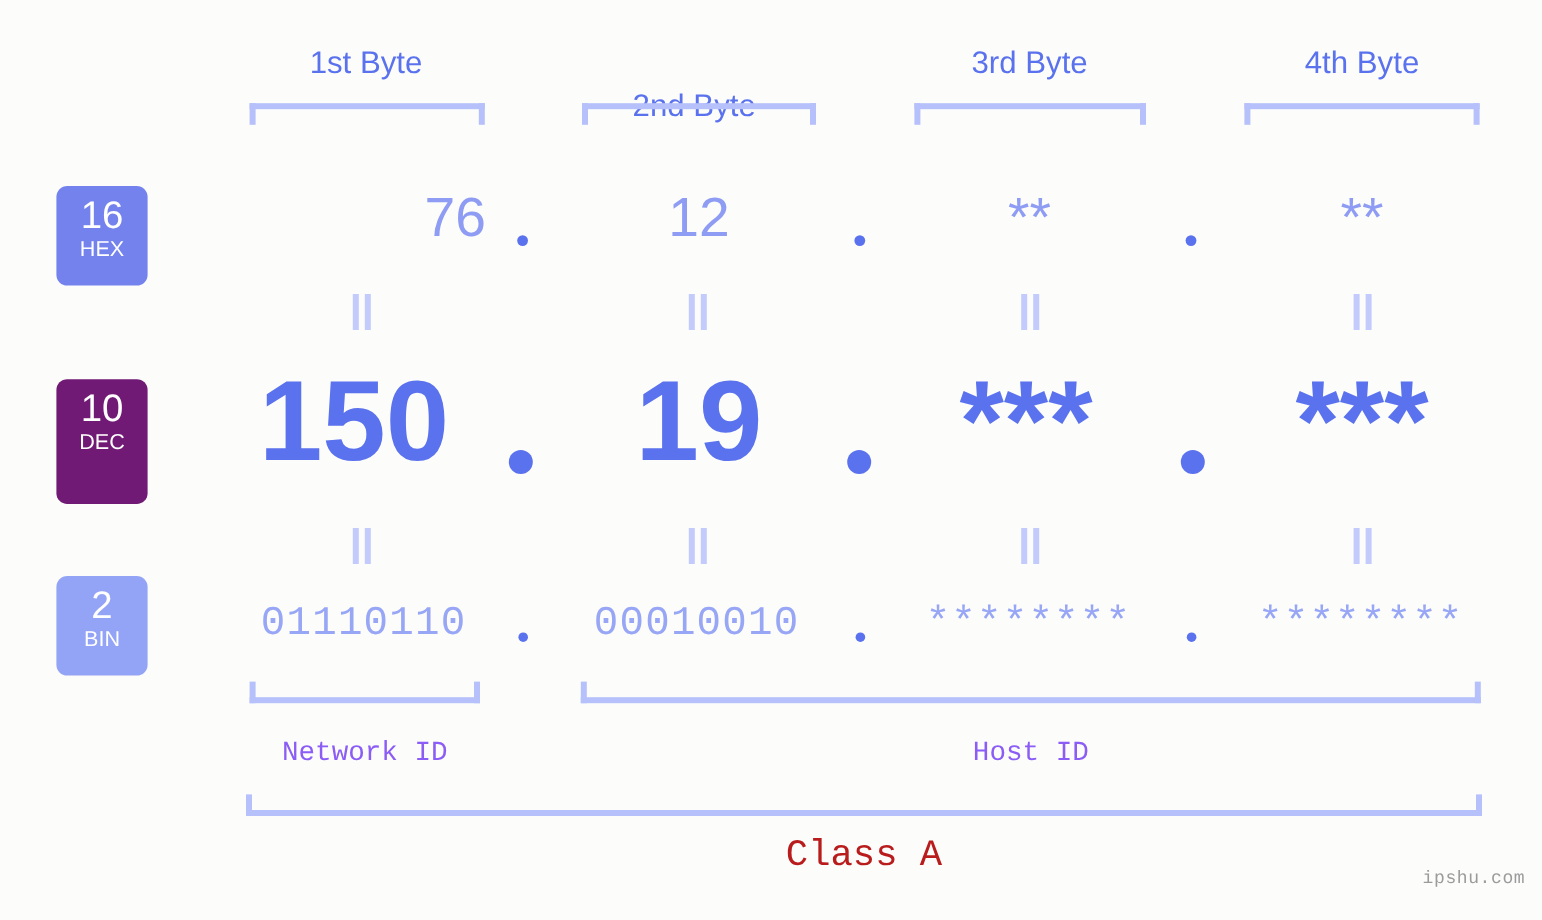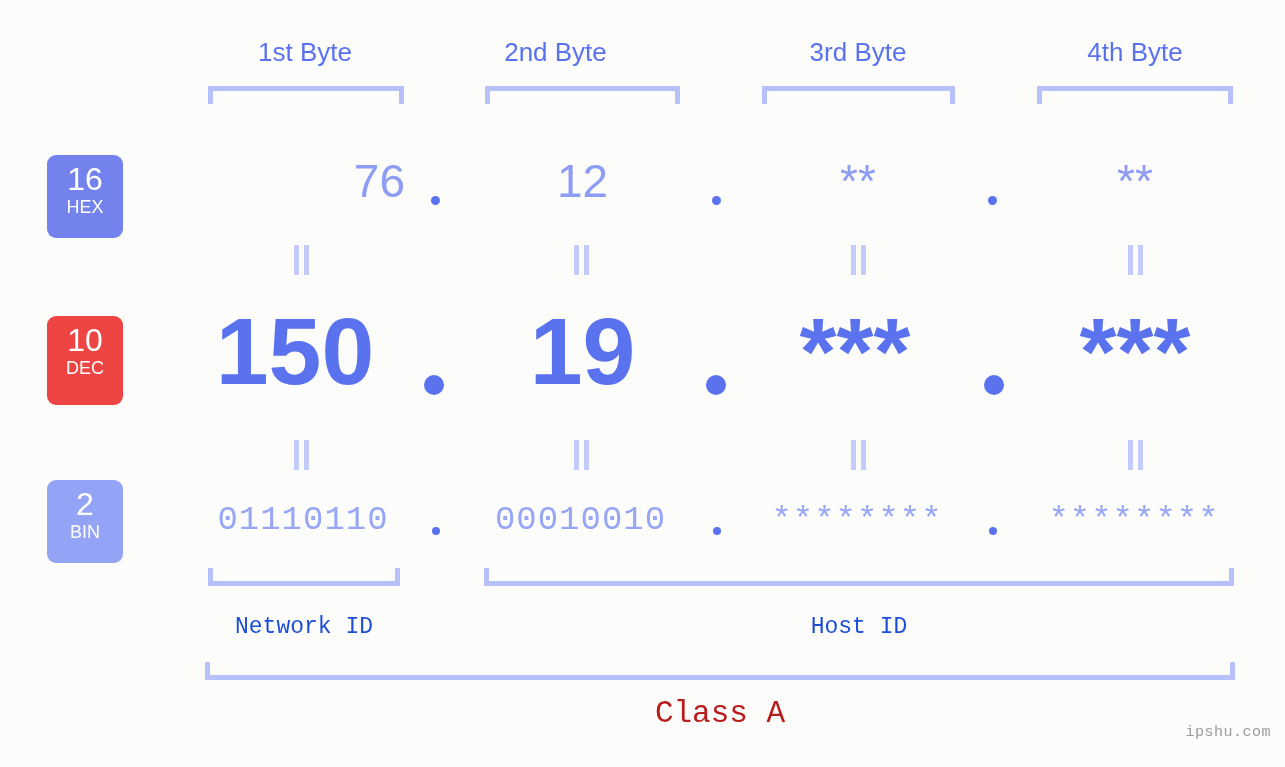--- a/index.html
+++ b/index.html
@@ -70,21 +70,21 @@
     font-weight: 400;
     font-family: "Liberation Sans", sans-serif;
   }
   .badge .nm {
     display: block;
     font-size: 18px;
     line-height: 22px;
     font-family: "Liberation Sans", sans-serif;
   }
   #badge-hex { top: 155px; height: 83px; background: #7482ee; }
-  #badge-dec { top: 316px; height: 89px; background: #ef4444; }
+  #badge-dec { top: 316px; height: 104px; background: #701a75; }
   #badge-bin { top: 480px; height: 83px; background: #93a3f6; }
 
   
   .cell {
     position: absolute;
     text-align: center;
     white-space: nowrap;
   }
 
   .hex-row .cell {
@@ -143,21 +143,21 @@
   .eq-bot { top: 440px; }
 
   
   .id-label {
     position: absolute;
     top: 610px;
     height: 34px;
     line-height: 34px;
     text-align: center;
     font-size: 23px;
-    color: #1d4ed8;
+    color: #8b5cf6;
     font-family: "Liberation Mono", monospace;
     white-space: nowrap;
   }
 
   
   #class-label {
     position: absolute;
     top: 694px;
     left: 205px;
     width: 1030px;
@@ -180,21 +180,21 @@
     font-family: "Liberation Mono", monospace;
     letter-spacing: 0.5px;
   }
 </style>
 </head>
 <body>
 
 <div id="stage">
 
   <div class="byte-header" style="left:205px;width:200px;">1st Byte</div>
-  <div class="byte-header" style="left:457px;width:197px;">2nd Byte</div>
+  <div class="byte-header" style="left:480px;width:197px;margin-top:36px;">2nd Byte</div>
   <div class="byte-header" style="left:761px;width:194px;">3rd Byte</div>
   <div class="byte-header" style="left:1036px;width:198px;">4th Byte</div>
 
   <div class="bracket bracket-down" style="left:208px;top:86px;width:196px;"></div>
   <div class="bracket bracket-down" style="left:485px;top:86px;width:195px;"></div>
   <div class="bracket bracket-down" style="left:762px;top:86px;width:193px;"></div>
   <div class="bracket bracket-down" style="left:1037px;top:86px;width:196px;"></div>
 
   <div class="badge" id="badge-hex">
     <span class="num">16</span>

